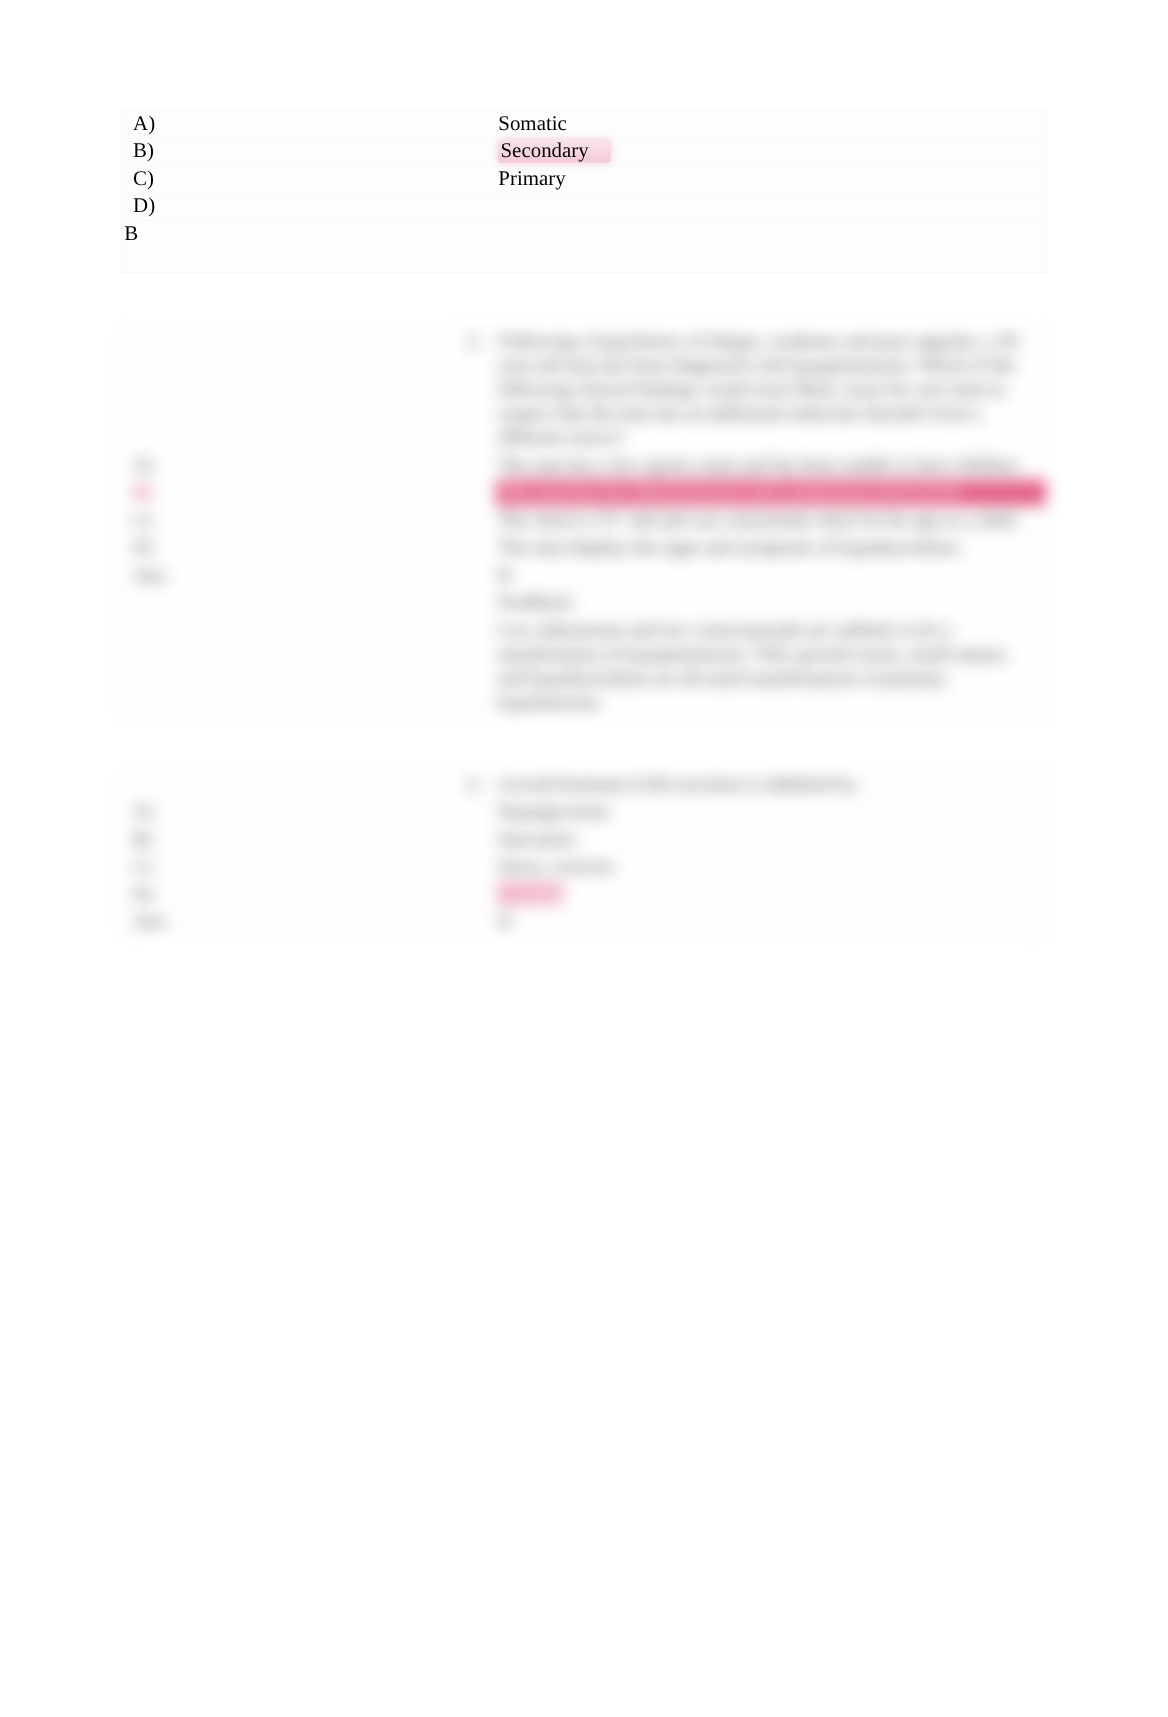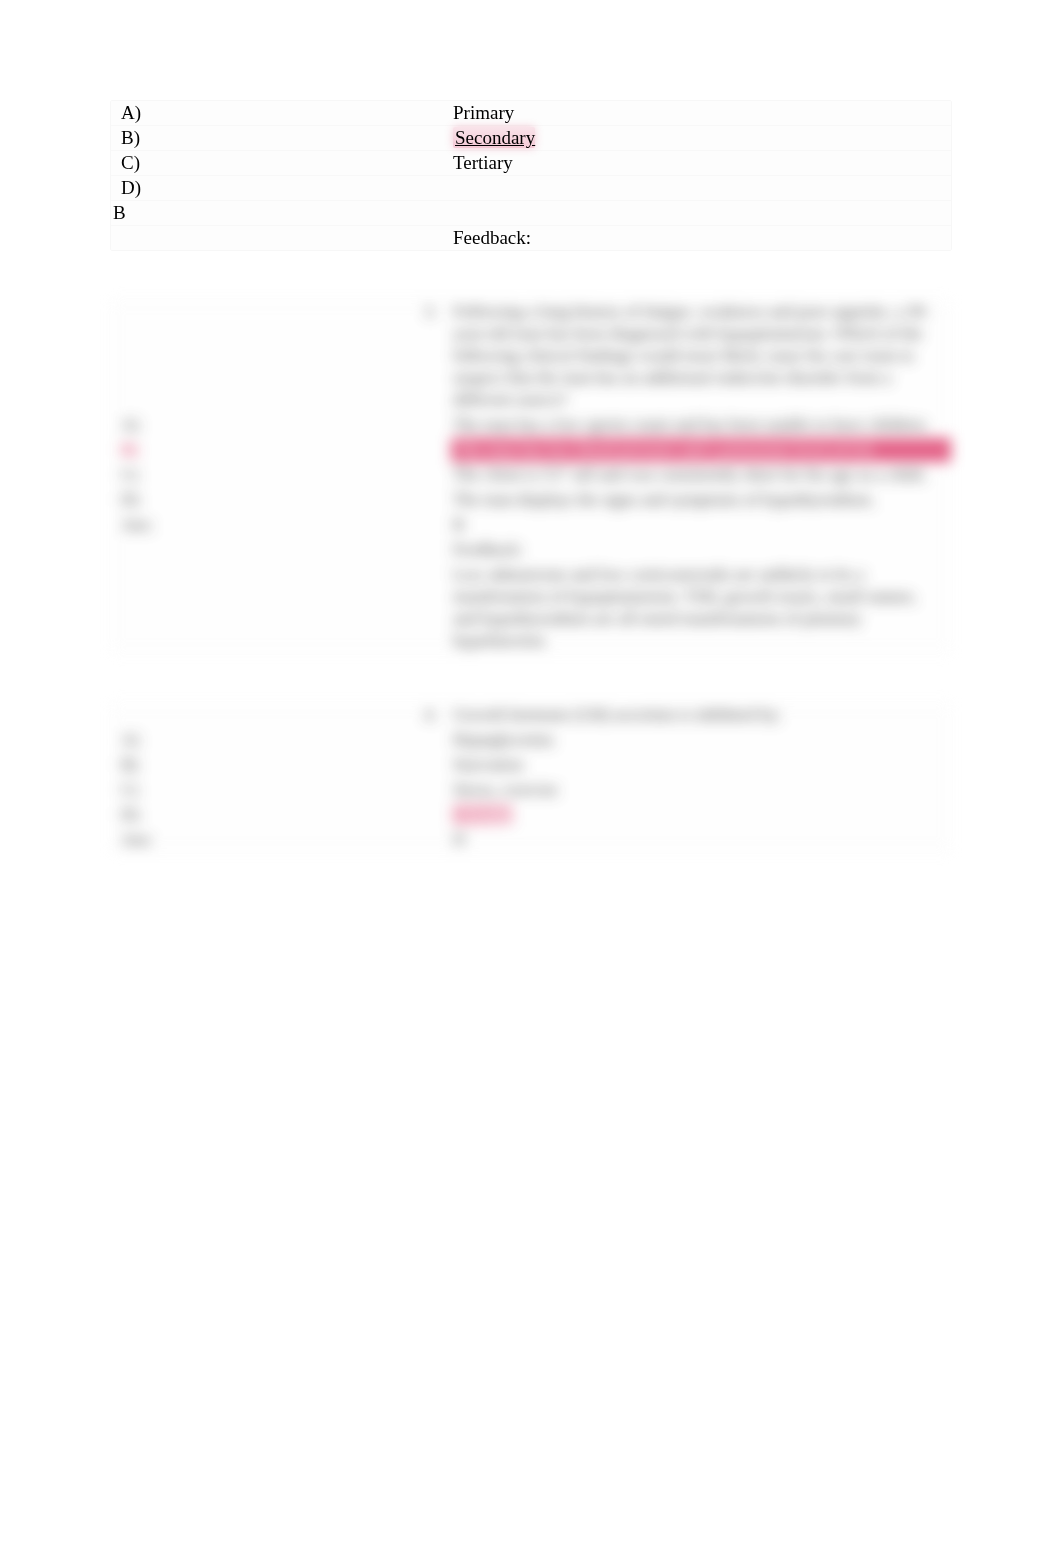--- a/index.html
+++ b/index.html
@@ -51,24 +51,23 @@
     .col-right {
       flex: 1;
       padding: 1px 8px 1px 2px;
       font-size: 19px;
       line-height: 22px;
       color: #000;
     }
     .highlight-pink {
       background: linear-gradient(to bottom, rgba(219,47,97,0.12), rgba(219,47,97,0.25));
       border-radius: 2px;
-      padding: 0 0 0 2px;
+      padding: 0 20px 0 2px;
       box-shadow: 0 0 8px rgba(219,47,97,0.25);
       display: inline;
-      text-decoration: underline;
     }
     .highlight-pink-strong {
       background: #db2f61;
       color: #fff;
       padding: 0 3px;
       display: inline;
     }
 
     
     .blur-wrap {
@@ -105,39 +104,38 @@
     }
   </style>
 </head>
 <body>
 
 <div class="page">
 
   <div class="question-block">
     <div class="row">
       <div class="col-left">A)</div>
-      <div class="col-right">Primary</div>
+      <div class="col-right">Somatic</div>
     </div>
     <div class="row">
       <div class="col-left">B)</div>
       <div class="col-right"><span class="highlight-pink">Secondary</span></div>
     </div>
     <div class="row">
       <div class="col-left">C)</div>
-      <div class="col-right">Tertiary</div>
+      <div class="col-right">Primary</div>
     </div>
     <div class="row">
       <div class="col-left">D)</div>
     </div>
     <div class="row">
       <div class="col-right">B</div>
     </div>
     <div class="row">
       <div class="col-left"></div>
-      <div class="col-right">Feedback:</div>
     </div>
   </div>
 
   <div class="blur-wrap">
     <div class="question-block">
       <div class="row">
         <div class="col-left num-right">3.</div>
         <div class="col-right">Following a long history of fatigue, weakness and poor appetite, a 39-year-old man has been diagnosed with hypopituitarism. Which of the following clinical findings would most likely cause his care team to suspect that the man has an additional endocrine disorder from a different source?</div>
       </div>
       <div class="row">

